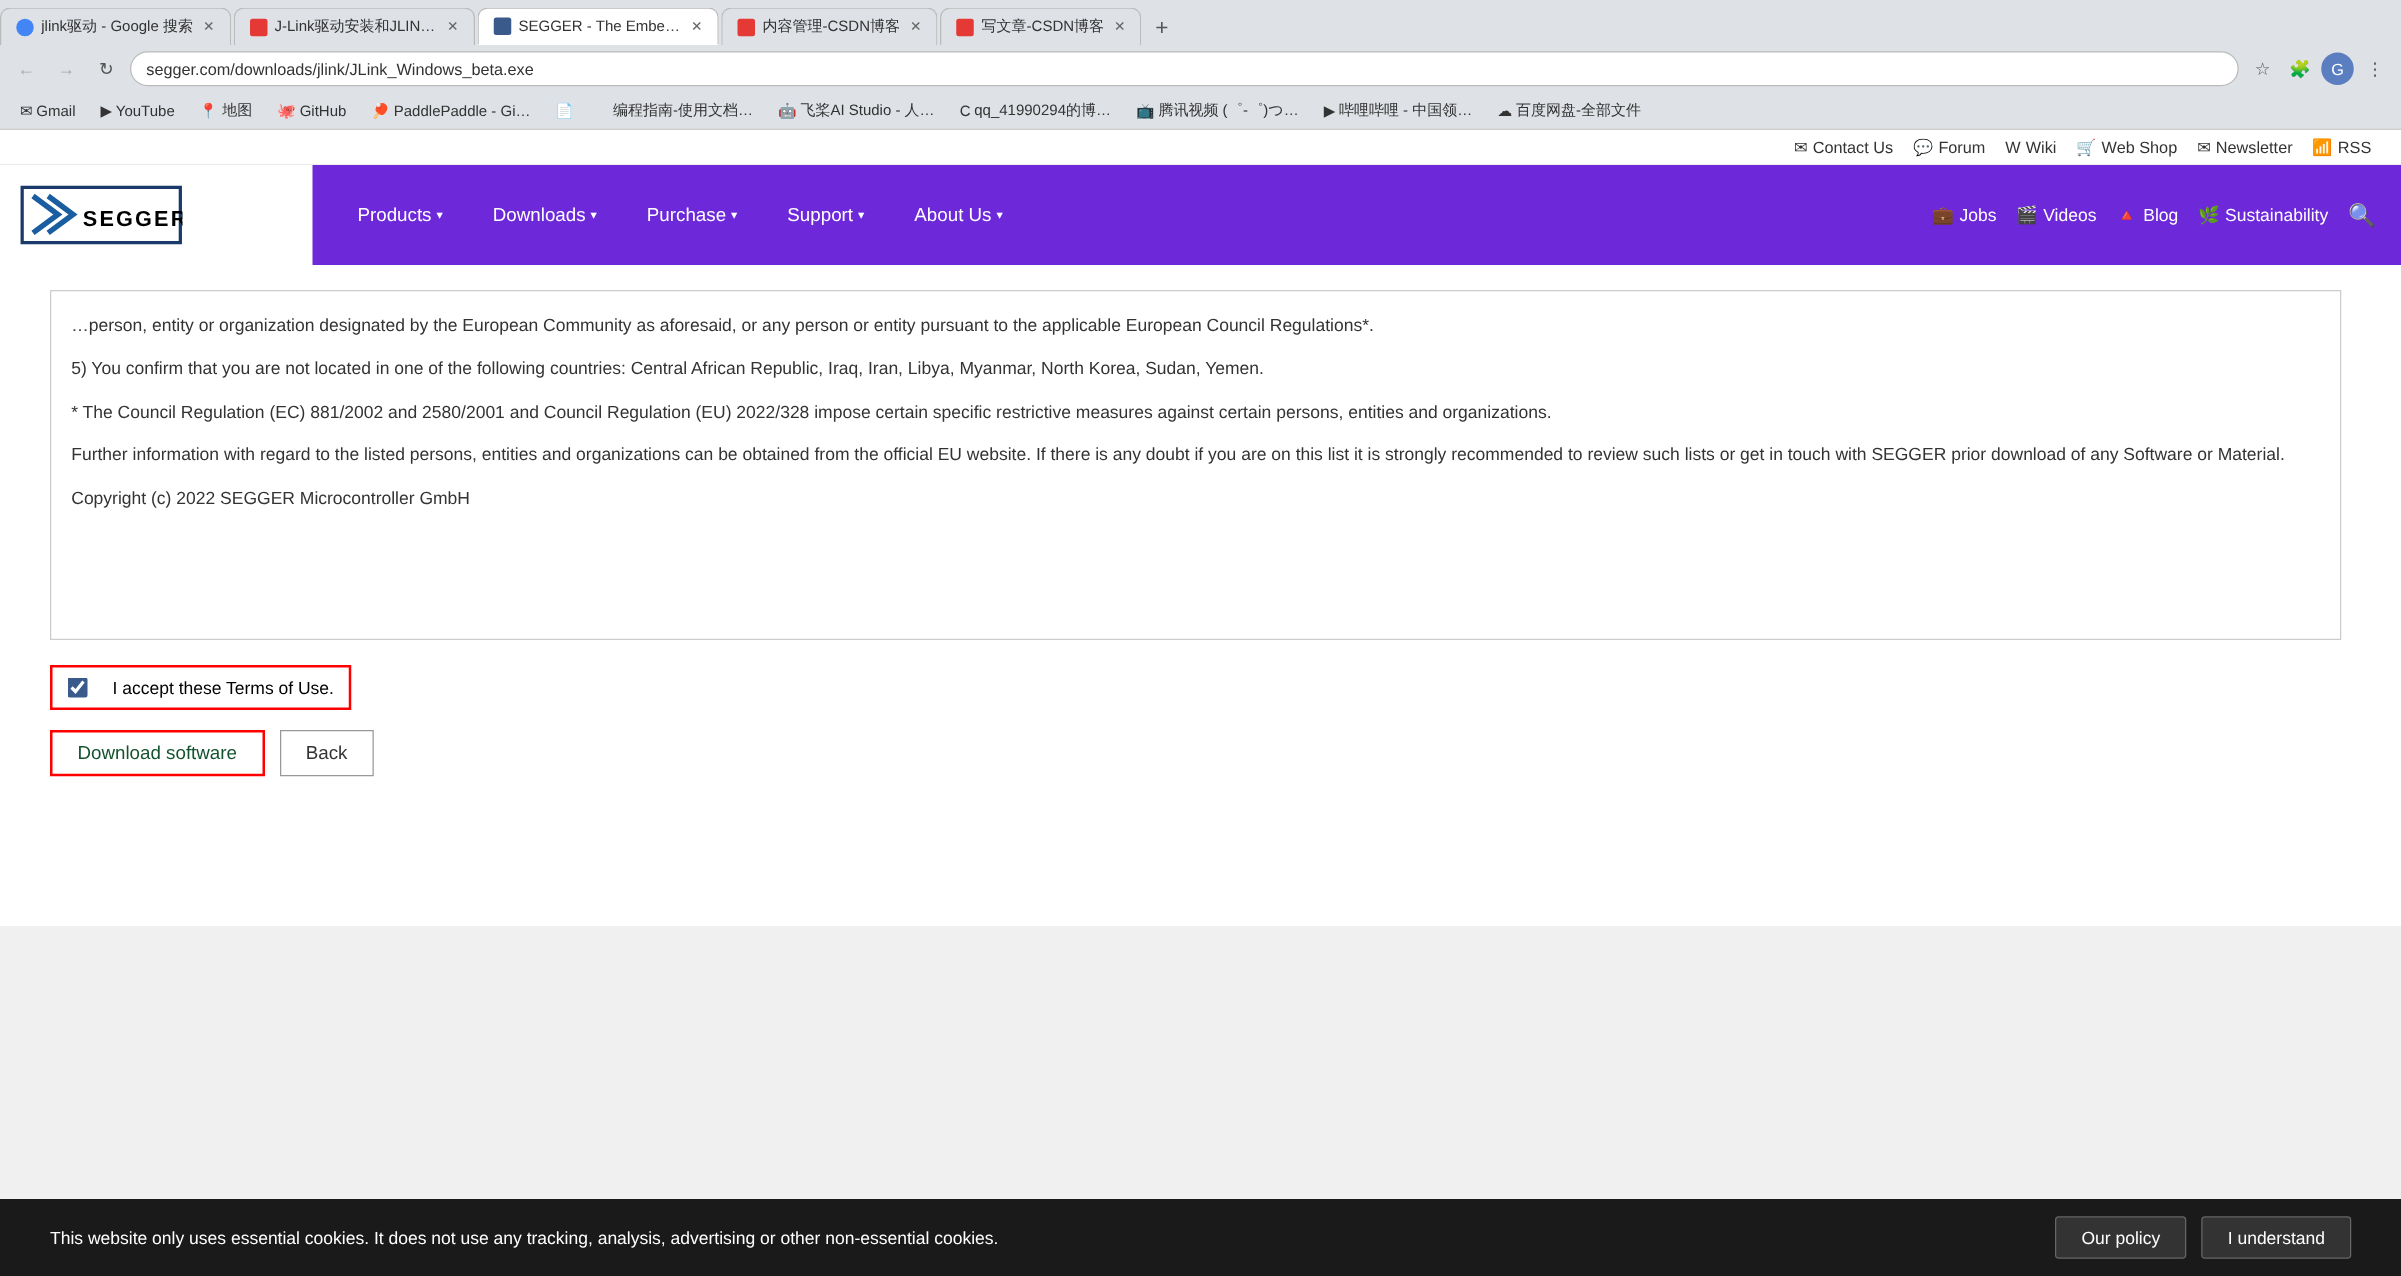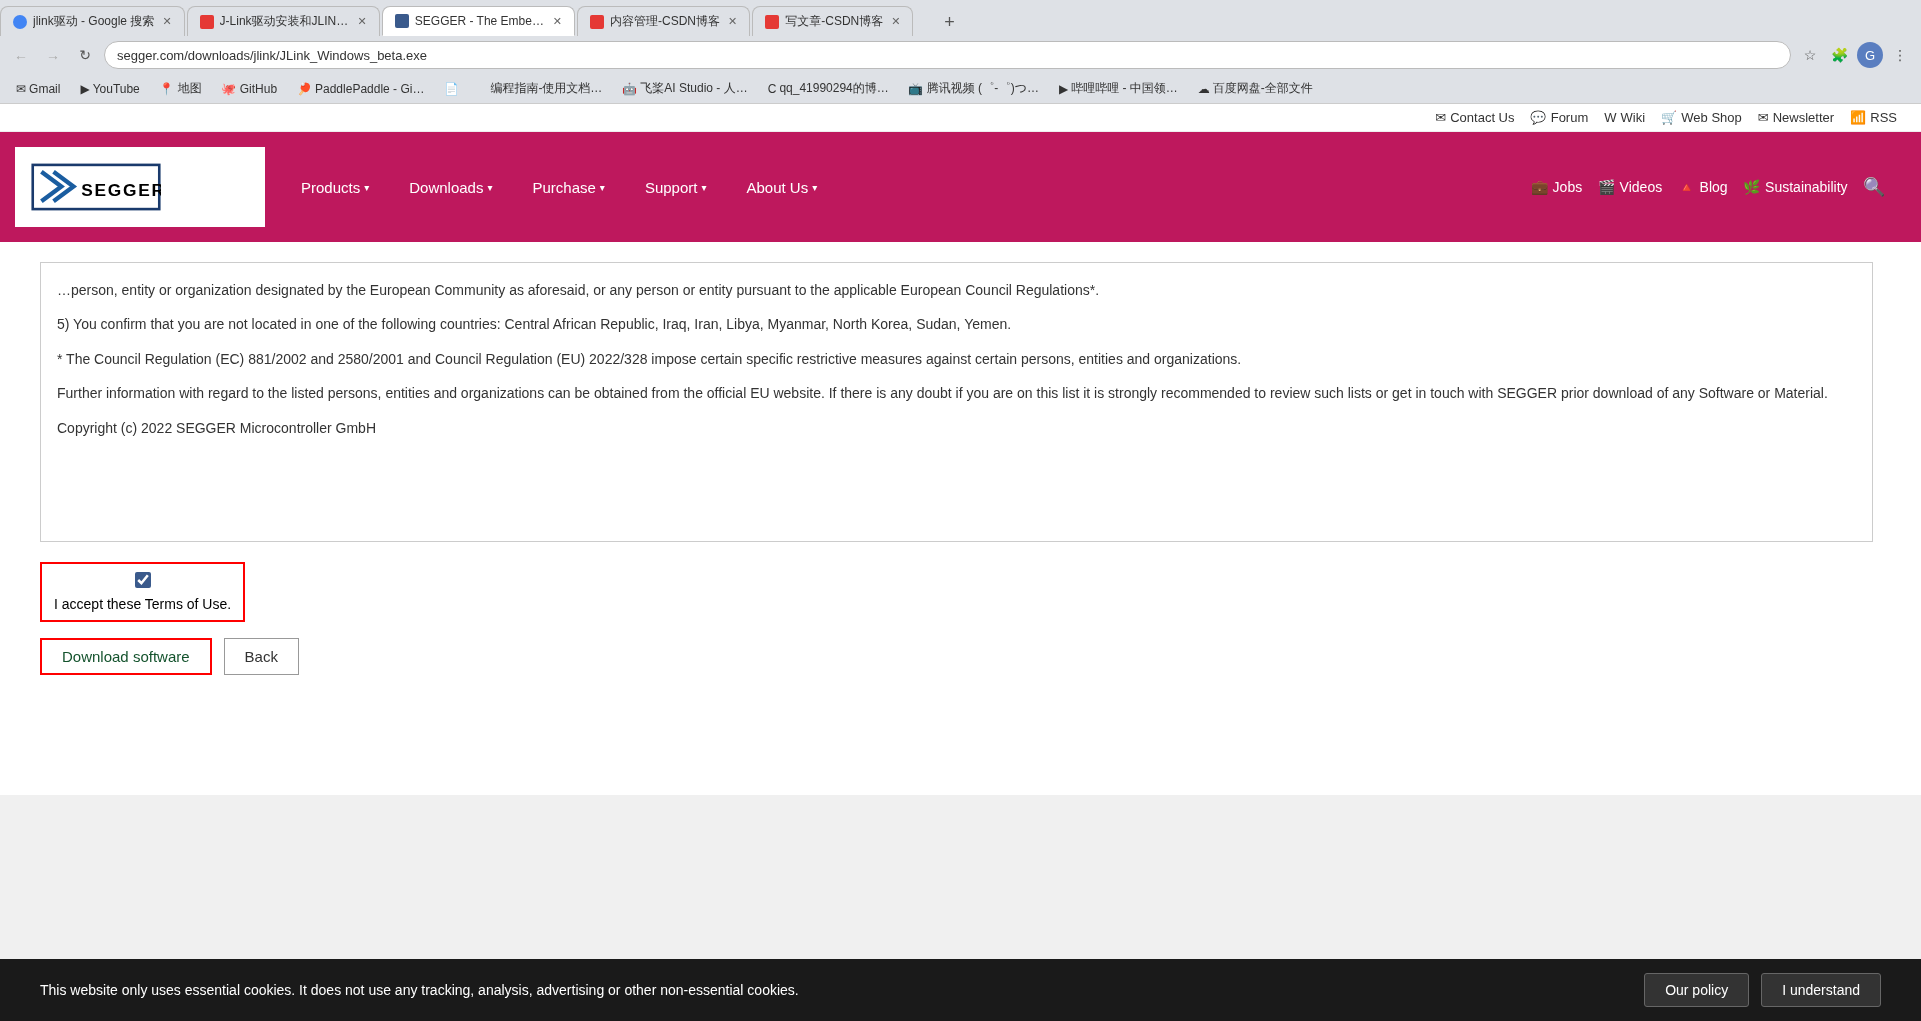--- a/index.html
+++ b/index.html
@@ -1,20 +1,20 @@
 <!DOCTYPE html>
 <html><head>
   <meta charset="utf-8">
   <style>
     * { box-sizing: border-box; margin: 0; padding: 0; }
     body { font-family: Arial, sans-serif; font-size: 14px; background: #f0f0f0; }
 
     
     .browser-chrome { background: #dee1e6; width: 100%; }
-    .tab-bar { display: flex; align-items: flex-end; padding: 6px 0 0 0; background: #dee1e6; height: 36px; gap: 20px; }
+    .tab-bar { display: flex; align-items: flex-end; padding: 6px 0 0 0; background: #dee1e6; height: 36px; }
     .tab { display: flex; align-items: center; padding: 0 12px; height: 30px; background: #dee1e6; font-size: 12px; color: #333; border-radius: 8px 8px 0 0; cursor: pointer; max-width: 200px; white-space: nowrap; overflow: hidden; text-overflow: ellipsis; border: 1px solid #bbb; border-bottom: none; margin-right: 2px; }
     .tab.active { background: #fff; border-bottom: 1px solid #fff; }
     .tab-favicon { width: 14px; height: 14px; margin-right: 6px; border-radius: 2px; flex-shrink: 0; }
     .tab-close { margin-left: 8px; color: #666; font-size: 11px; flex-shrink: 0; }
     .tab-new { width: 28px; height: 28px; display: flex; align-items: center; justify-content: center; font-size: 18px; color: #555; cursor: pointer; }
 
     .address-bar-row { display: flex; align-items: center; padding: 4px 8px; background: #dee1e6; gap: 6px; height: 38px; }
     .nav-btn { width: 26px; height: 26px; display: flex; align-items: center; justify-content: center; border-radius: 50%; cursor: pointer; color: #555; font-size: 14px; background: none; border: none; }
     .nav-btn.disabled { color: #aaa; cursor: default; }
     .address-input { flex: 1; height: 28px; border-radius: 14px; border: 1px solid #bbb; padding: 0 12px; font-size: 13px; background: #fff; color: #333; }
@@ -25,21 +25,21 @@
     .bookmark { display: flex; align-items: center; gap: 3px; padding: 2px 8px; border-radius: 4px; cursor: pointer; font-size: 12px; color: #333; white-space: nowrap; }
 
     
     .page-content { background: #fff; width: 100%; }
 
     
     .utility-bar { background: #fff; display: flex; justify-content: flex-end; align-items: center; padding: 6px 24px; font-size: 13px; border-bottom: 1px solid #eee; gap: 16px; }
     .utility-link { color: #333; text-decoration: none; display: flex; align-items: center; gap: 4px; cursor: pointer; }
 
     
-    .main-nav { background: #be185d; display: flex; align-items: center; padding: 15px; }
+    .main-nav { background: #6d28d9; display: flex; align-items: center; padding: 0; }
     .logo-area { background: #fff; padding: 8px 16px; display: flex; align-items: center; min-width: 250px; height: 80px; }
     .logo-svg { width: 130px; height: 50px; }
 
     .nav-links { display: flex; align-items: center; flex: 1; padding: 0 16px; height: 80px; gap: 0; }
     .nav-item { color: #fff; padding: 0 20px; font-size: 15px; cursor: pointer; display: flex; align-items: center; gap: 4px; height: 100%; text-decoration: none; white-space: nowrap; }
     .nav-item .chevron { font-size: 10px; }
 
     .nav-right { display: flex; align-items: center; gap: 16px; padding: 0 20px; color: #fff; font-size: 14px; }
     .nav-right-item { color: #fff; cursor: pointer; display: flex; align-items: center; gap: 4px; }
     .search-icon-btn { background: none; border: none; color: #fff; font-size: 18px; cursor: pointer; }
@@ -262,21 +262,21 @@
 
     <div class="terms-box" id="terms-box-container">
     <p>…person, entity or organization designated by the European Community as aforesaid, or any person or entity pursuant to the applicable European Council Regulations*.</p>
         <p>5) You confirm that you are not located in one of the following countries: Central African Republic, Iraq, Iran, Libya, Myanmar, North Korea, Sudan, Yemen.</p>
         <p>* The Council Regulation (EC) 881/2002 and 2580/2001 and Council Regulation (EU) 2022/328 impose certain specific restrictive measures against certain persons, entities and organizations.</p>
         <p>Further information with regard to the listed persons, entities and organizations can be obtained from the official EU website. If there is any doubt if you are on this list it is strongly recommended to review such lists or get in touch with SEGGER prior download of any Software or Material.</p>
         <p>Copyright (c) 2022 SEGGER Microcontroller GmbH</p>
       </div>
 
     <div style="margin-bottom:16px;">
-      <label style="display:inline-flex;align-items:center;gap:8px;border:2px solid red;padding:8px 12px;cursor:pointer;flex-direction:column;">
+      <label style="display:inline-flex;align-items:center;gap:20px;border:2px solid red;padding:8px 12px;cursor:pointer;">
         <input type="checkbox" class="accept-checkbox" checked="" style="">
         <span>I accept these Terms of Use.</span>
       </label>
     </div>
 
     <div class="buttons-row">
       <button class="btn-download">Download software</button>
       <button class="btn-back">Back</button>
     </div>
   </div>

